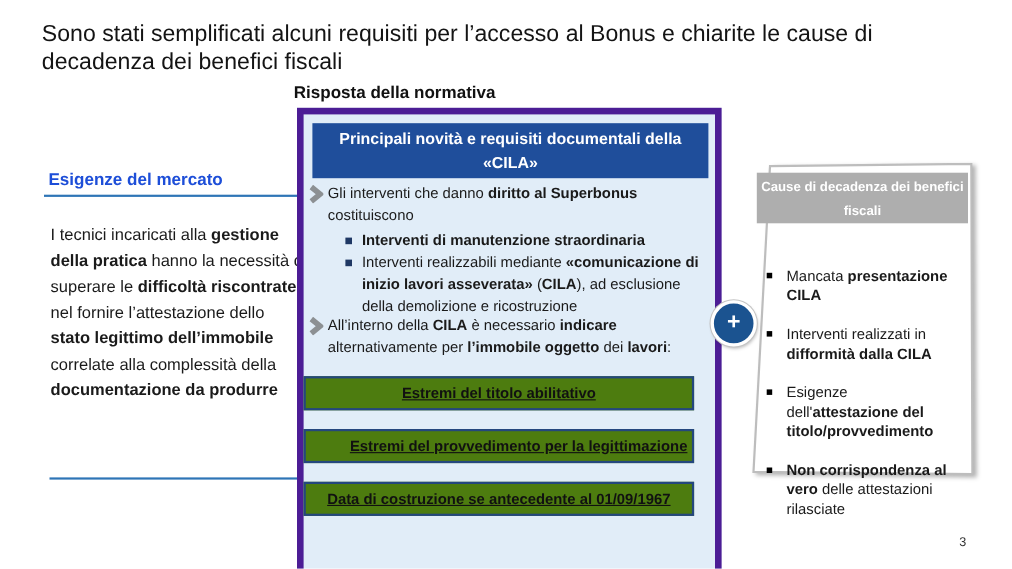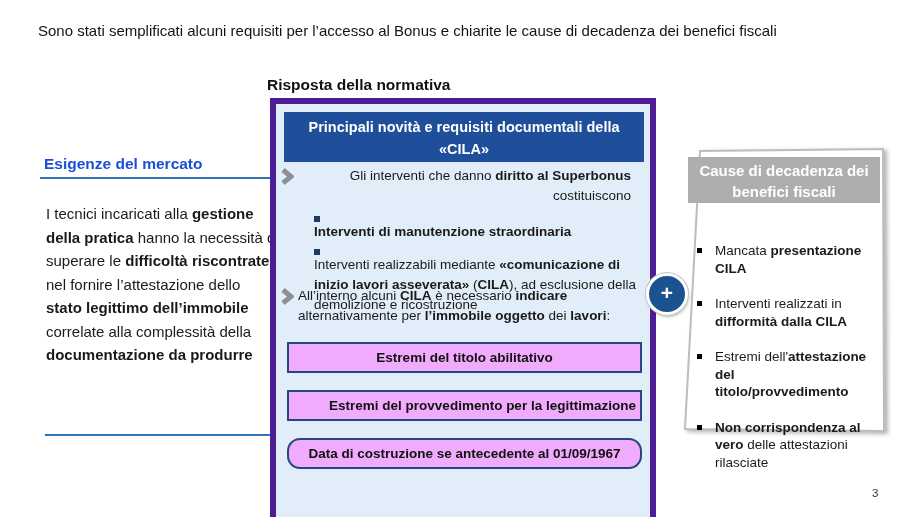--- a/index.html
+++ b/index.html
@@ -3,21 +3,21 @@
 <meta charset="utf-8">
 <style>
   html,body { margin:0; padding:0; background:#fff; }
   .slide {
     position:relative; width:920px; height:517px; background:#ffffff;
     font-family:"Liberation Sans", sans-serif; color:#1a1a1a; overflow:hidden;
   }
   
   .slide-title {
     position:absolute; left:38px; top:18px; width:830px;
-    font-size:15px; line-height:26px; color:#141414;
+    font-size:21px; line-height:26px; color:#141414;
   }
   
   .left-heading {
     position:absolute; left:44px; top:155px;
     font-size:15.5px; font-weight:bold; color:#1d4ed8;
   }
   .left-underline {
     position:absolute; left:40px; top:177px; width:230px; height:2px; background:#2E75B6;
   }
   .left-para {
@@ -37,47 +37,47 @@
     background:#E1EDF8; border:6px solid #4c1d95; box-sizing:border-box;
   }
   .center-header {
     position:absolute; left:8px; top:8px; width:360px; height:50px;
     background:#1F4E9B; color:#fff; font-weight:bold; font-size:14.5px;
     text-align:center; line-height:22px; padding-top:4px; box-sizing:border-box;
   }
   .chev-item { position:absolute; left:5px; width:350px; }
   .chev-item .chev { position:absolute; left:0; top:2px; }
   .chev-item .chev-text { margin-left:17px; font-size:13.5px; line-height:20px; }
-  .chev1 { top:62px;text-align:right; }
+  .chev1 { top:62px; }
   .chev2 { top:182px; }
   .sub-bullets { position:absolute; left:38px; top:105px; width:335px; }
-  .sub-bullets .sub-li { display:flex; font-size:13.5px; line-height:20px;flex-direction:column; }
+  .sub-bullets .sub-li { display:flex; font-size:13.5px; line-height:20px; }
   .sub-li .sq { flex:0 0 auto; width:6px; height:6px; background:#1F3864; margin:7px 9px 0 0; }
   .inner-box {
-    position:absolute; left:11px; width:355px; height:31px;
-    background:#f0abfc; border:2px solid #24477E; box-sizing:border-box;
-    font-weight:bold; font-size:13.5px; text-align:center; line-height:27px; color:#111;
+    position:absolute; left:0; width:355px; height:31px;
+    background:#4d7c0f; border:2px solid #24477E; box-sizing:border-box;
+    font-weight:bold; font-size:13.5px; text-align:center; line-height:27px; color:#111;text-decoration:underline;
   }
   .inner-box-1 { top:238px; }
   .inner-box-2 { top:286px;padding-left:36px; }
-  .inner-box-3 { top:334px;border-radius:13px; }
+  .inner-box-3 { top:334px; }
   
   .plus-circle {
     position:absolute; left:646px; top:273px; width:36px; height:36px;
     border-radius:50%; background:#1B5390; border:3px solid #fff;
     box-shadow:0 0 0 1px #c4c4c4, 1px 2px 3px rgba(0,0,0,.25);
     color:#fff; font-size:21px; font-weight:bold; text-align:center; line-height:34px;
     z-index:5;
   }
   
   .right-wrap { position:absolute; left:682px; top:148px; width:204px; height:286px; }
   .right-bg { position:absolute; left:0; top:0; filter:drop-shadow(3px 2px 2px rgba(0,0,0,.30)); }
   .right-header {
     position:absolute; left:6px; top:9px; width:192px; height:46px;
-    background:#AEAEAE; color:#fff; font-weight:bold; font-size:15px;
+    background:#AEAEAE; color:#fff; font-weight:bold; font-size:12px;
     text-align:center; line-height:21px; padding-top:3px; box-sizing:border-box;
   }
   .right-bullets { position:absolute; left:15px; top:76px; width:178px; }
   .right-li { display:flex; font-size:13.5px; line-height:17.5px; margin-bottom:9px;margin-top:18px; }
   .right-li .sq { flex:0 0 auto; width:5px; height:5px; background:#000; margin:6px 13px 0 0; }
   .right-li .txt { width:152px; }
   
   .page-num { position:absolute; left:872px; top:487px; font-size:11.5px; color:#333; }
   b { font-weight:bold; }
 </style>
@@ -117,21 +117,21 @@
         <span><span>Interventi realizzabili mediante </span><b>«comunicazione di inizio lavori asseverata»</b><span> (</span><b>CILA</b><span>), ad esclusione della demolizione e ricostruzione</span></span>
       </div>
     </div>
 
     <div class="chev-item chev2">
       <span class="chev">
         <svg width="13" height="17" viewBox="0 0 13 17">
             <polyline points="2,2 10,8.5 2,15" fill="none" stroke="#8C9093" stroke-width="5"></polyline>
           </svg>
       </span>
-      <div class="chev-text"><span>All’interno alcuni </span><b>CILA</b><span> è necessario </span><b>indicare</b><span> alternativamente per </span><b>l’immobile oggetto</b><span> dei </span><b>lavori</b><span>:</span></div>
+      <div class="chev-text"><span>All’interno della </span><b>CILA</b><span> è necessario </span><b>indicare</b><span> alternativamente per </span><b>l’immobile oggetto</b><span> dei </span><b>lavori</b><span>:</span></div>
     </div>
 
     <div class="inner-box inner-box-1">Estremi del titolo abilitativo</div>
     <div class="inner-box inner-box-2">Estremi del provvedimento per la legittimazione</div>
     <div class="inner-box inner-box-3">Data di costruzione se antecedente al 01/09/1967</div>
   </div>
 
   <div class="plus-circle">+</div>
 
   <div class="right-wrap">
@@ -143,21 +143,21 @@
       <div class="right-li">
         <span class="sq"></span>
         <span class="txt"><span>Mancata </span><b>presentazione CILA</b></span>
       </div>
       <div class="right-li">
         <span class="sq"></span>
         <span class="txt"><span>Interventi realizzati in </span><b>difformità dalla CILA</b></span>
       </div>
       <div class="right-li">
         <span class="sq"></span>
-        <span class="txt"><span>Estremi dell'</span><b>attestazione del titolo/provvedimento</b></span>
+        <span class="txt"><span>Esigenze dell'</span><b>attestazione del titolo/provvedimento</b></span>
       </div>
       <div class="right-li">
         <span class="sq"></span>
         <span class="txt"><b>Non corrispondenza al vero</b><span> delle attestazioni rilasciate</span></span>
       </div>
     </div>
   </div>
 
   <div class="page-num">3</div>
 

